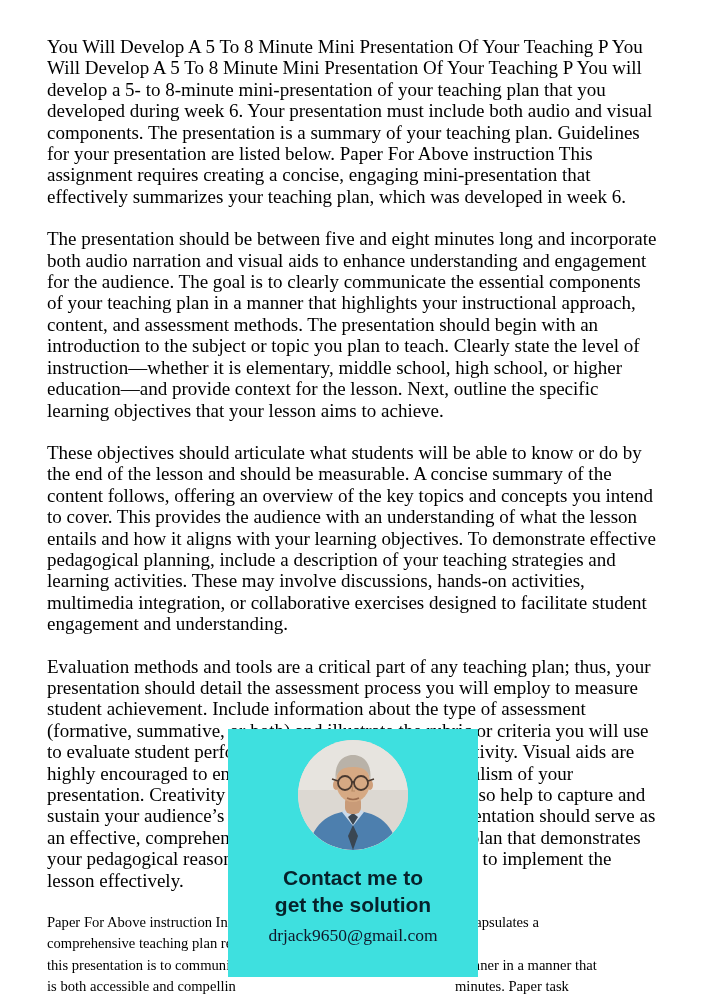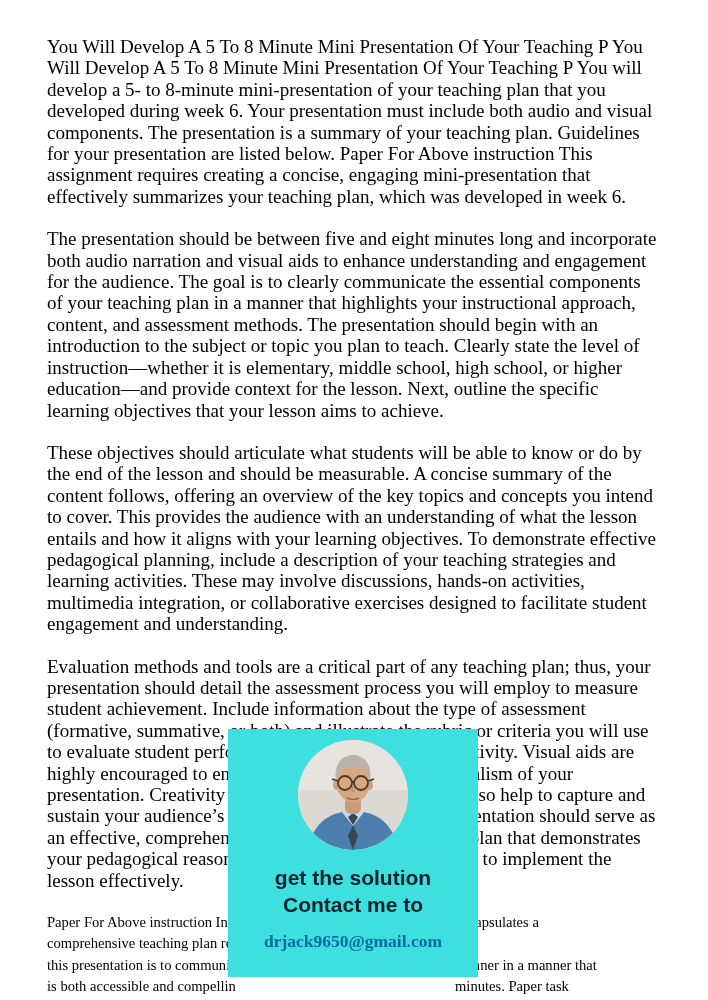--- a/index.html
+++ b/index.html
@@ -55,24 +55,24 @@
   .headline {
     font-family: "Liberation Sans", sans-serif;
     font-weight: 700;
     font-size: 21px;
     line-height: 27px;
     color: #06222b;
     margin-top: 14px;
   }
   .email {
     font-family: "Liberation Serif", serif;
-    font-weight: 700;
+    font-weight: 400;
     font-size: 17.5px;
-    color: #0369a1;
-    margin-top: 13px;
+    color: #0f172a;
+    margin-top: 7px;
   }
 </style>
 </head>
 <body>
 
 <div class="page">
   <p class="para">You Will Develop A 5 To 8 Minute Mini Presentation Of Your Teaching P You Will Develop A 5 To 8 Minute Mini Presentation Of Your Teaching P You will develop a 5- to 8-minute mini-presentation of your teaching plan that you developed during week 6. Your presentation must include both audio and visual components. The presentation is a summary of your teaching plan. Guidelines for your presentation are listed below. Paper For Above instruction This assignment requires creating a concise, engaging mini-presentation that effectively summarizes your teaching plan, which was developed in week 6.</p>
   <p class="para">The presentation should be between five and eight minutes long and incorporate both audio narration and visual aids to enhance understanding and engagement for the audience. The goal is to clearly communicate the essential components of your teaching plan in a manner that highlights your instructional approach, content, and assessment methods. The presentation should begin with an introduction to the subject or topic you plan to teach. Clearly state the level of instruction—whether it is elementary, middle school, high school, or higher education—and provide context for the lesson. Next, outline the specific learning objectives that your lesson aims to achieve.</p>
   <p class="para">These objectives should articulate what students will be able to know or do by the end of the lesson and should be measurable. A concise summary of the content follows, offering an overview of the key topics and concepts you intend to cover. This provides the audience with an understanding of what the lesson entails and how it aligns with your learning objectives. To demonstrate effective pedagogical planning, include a description of your teaching strategies and learning activities. These may involve discussions, hands-on activities, multimedia integration, or collaborative exercises designed to facilitate student engagement and understanding.</p>
   <p class="para">Evaluation methods and tools are a critical part of any teaching plan; thus, your presentation should detail the assessment process you will employ to measure student achievement. Include information about the type of assessment (formative, summative, or both) and illustrate the rubric or criteria you will use to evaluate student performance on the assignment or activity. Visual aids are highly encouraged to enhance the clarity and professionalism of your presentation. Creativity in presenting your content can also help to capture and sustain your audience’s interest. Overall, your mini-presentation should serve as an effective, comprehensive summary of your teaching plan that demonstrates your pedagogical reasoning, creativity, and preparedness to implement the lesson effectively.</p>
@@ -132,17 +132,17 @@
         <circle cx="63" cy="43" r="7" fill="none" stroke="#4a3a30" stroke-width="1.8"></circle>
         <line x1="54" y1="42" x2="56" y2="42" stroke="#4a3a30" stroke-width="1.8"></line>
         <line x1="40" y1="41" x2="34" y2="39" stroke="#4a3a30" stroke-width="1.4"></line>
         <line x1="70" y1="41" x2="76" y2="39" stroke="#4a3a30" stroke-width="1.4"></line>
         <path d="M55 45 L54 51 L57 51" fill="none" stroke="#b58a64" stroke-width="1.2"></path>
         <path d="M49 58 Q55 61 61 58" fill="none" stroke="#9a6a4c" stroke-width="1.4"></path>
       </g>
     </svg>
   </div>
   <div class="headline">
+    <div>Contact me to</div>
     <div>get the solution</div>
-    <div>Contact me to</div>
   </div>
   <div class="email">drjack9650@gmail.com</div>
 </div>
 
 </body></html>

